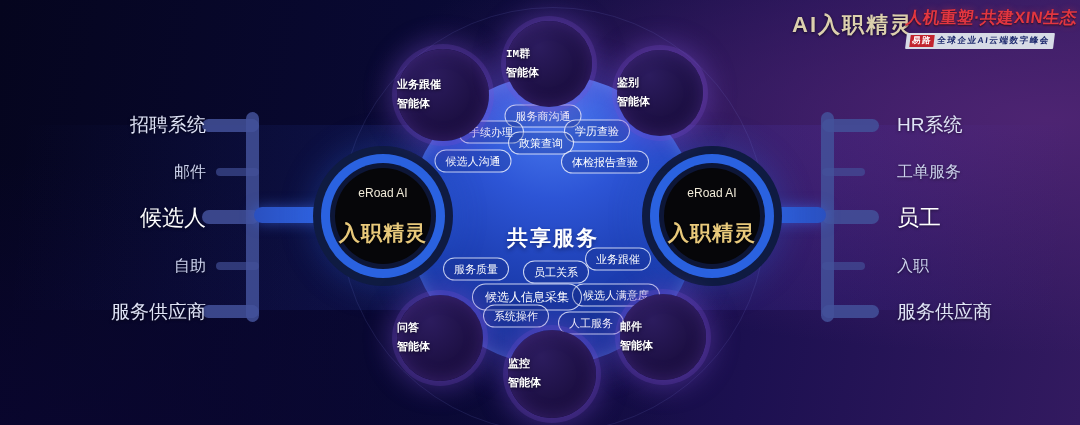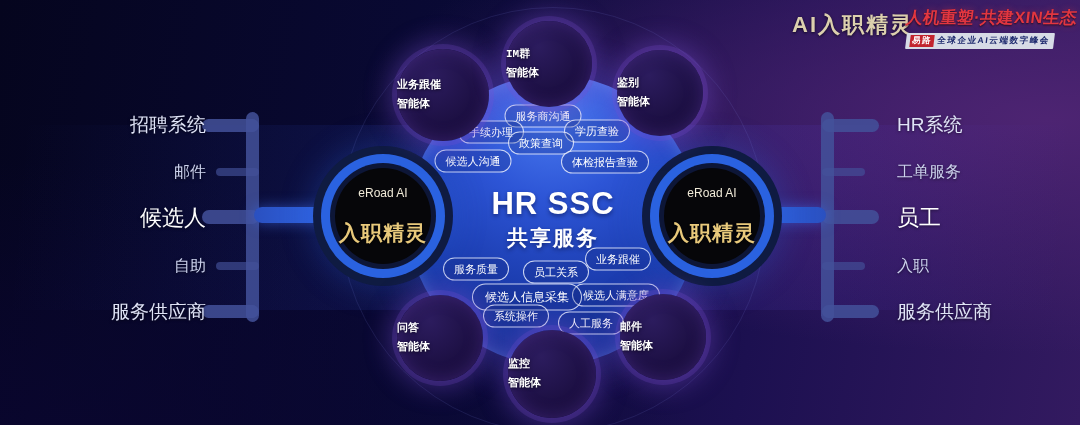--- a/index.html
+++ b/index.html
@@ -143,21 +143,20 @@
 
   <div class="bar rad bR-v"></div>
   <div class="bar rad bR-a1"></div>
   <div class="bar bR-a2"></div>
   <div class="bar rad bR-a3"></div>
   <div class="bar bR-a4"></div>
   <div class="bar rad bR-a5"></div>
   <div class="conn connR"></div>
 
   <div class="hub"></div>
-  <div class="hub-t hub-t1">HR SSC</div>
   <div class="hub-t hub-t2">共享服务</div>
 
   <div class="pill p1">服务商沟通</div>
   <div class="pill p2">手续办理</div>
   <div class="pill p3">学历查验</div>
   <div class="pill p4">政策查询</div>
   <div class="pill p5">候选人沟通</div>
   <div class="pill p6">体检报告查验</div>
   <div class="pill p7">服务质量</div>
   <div class="pill p8">员工关系</div>

